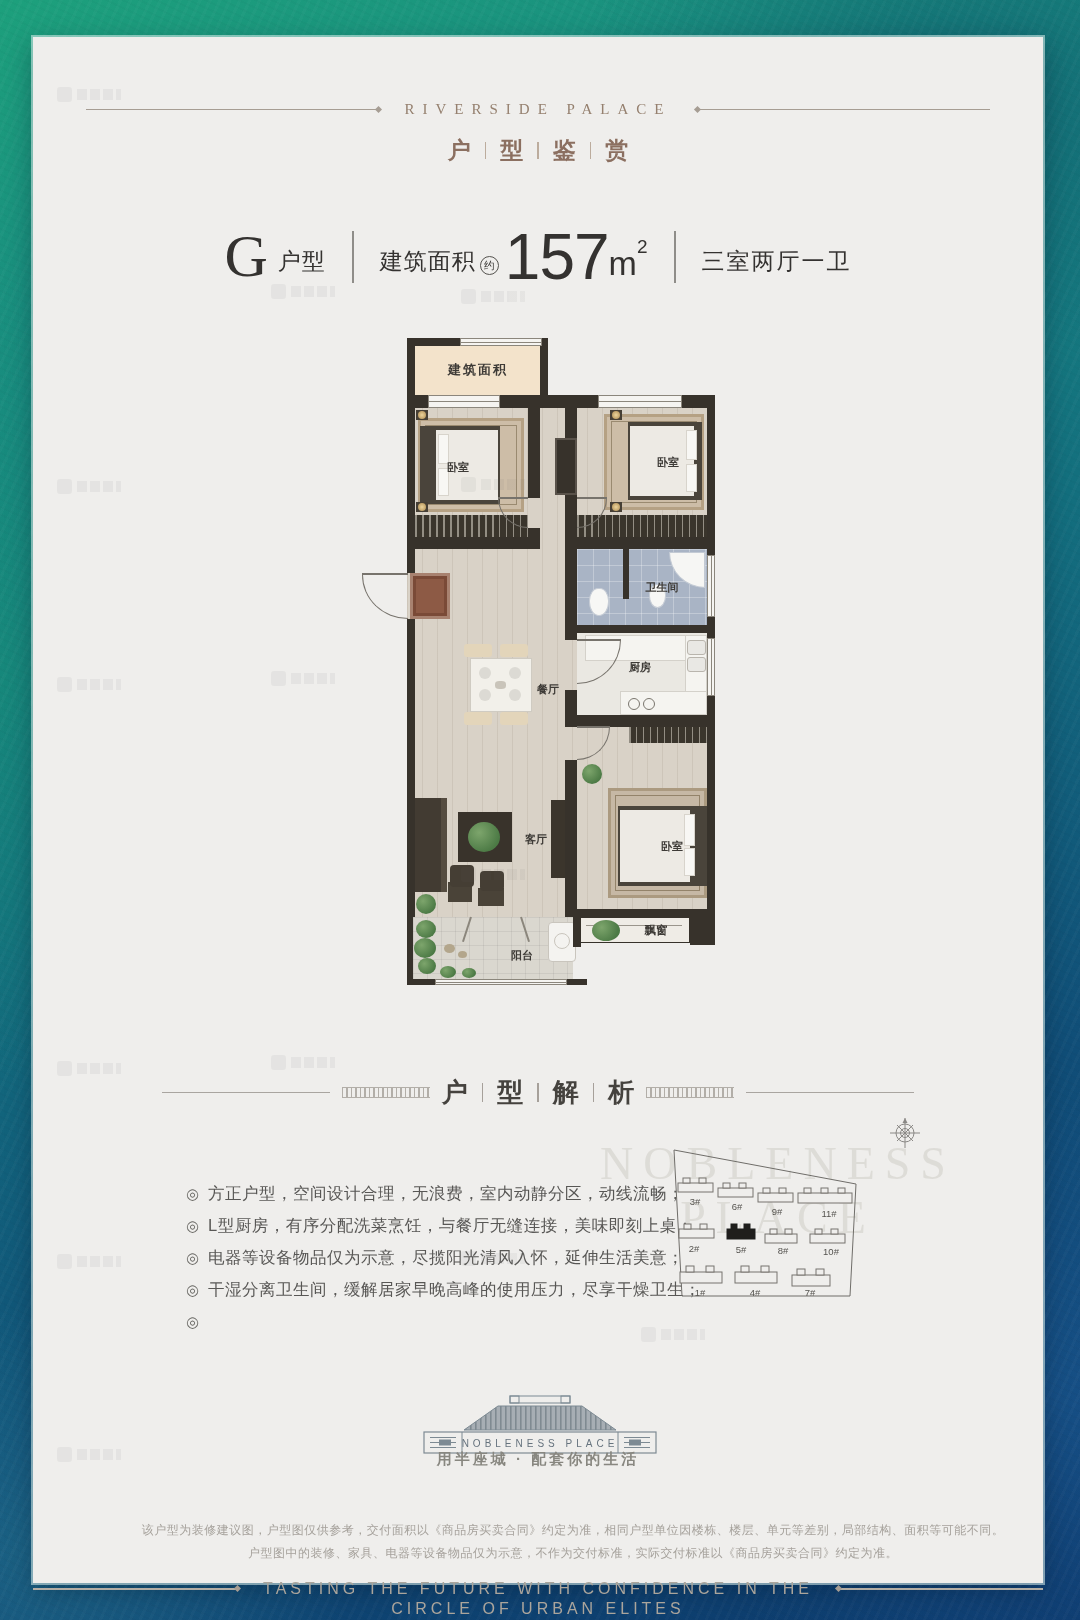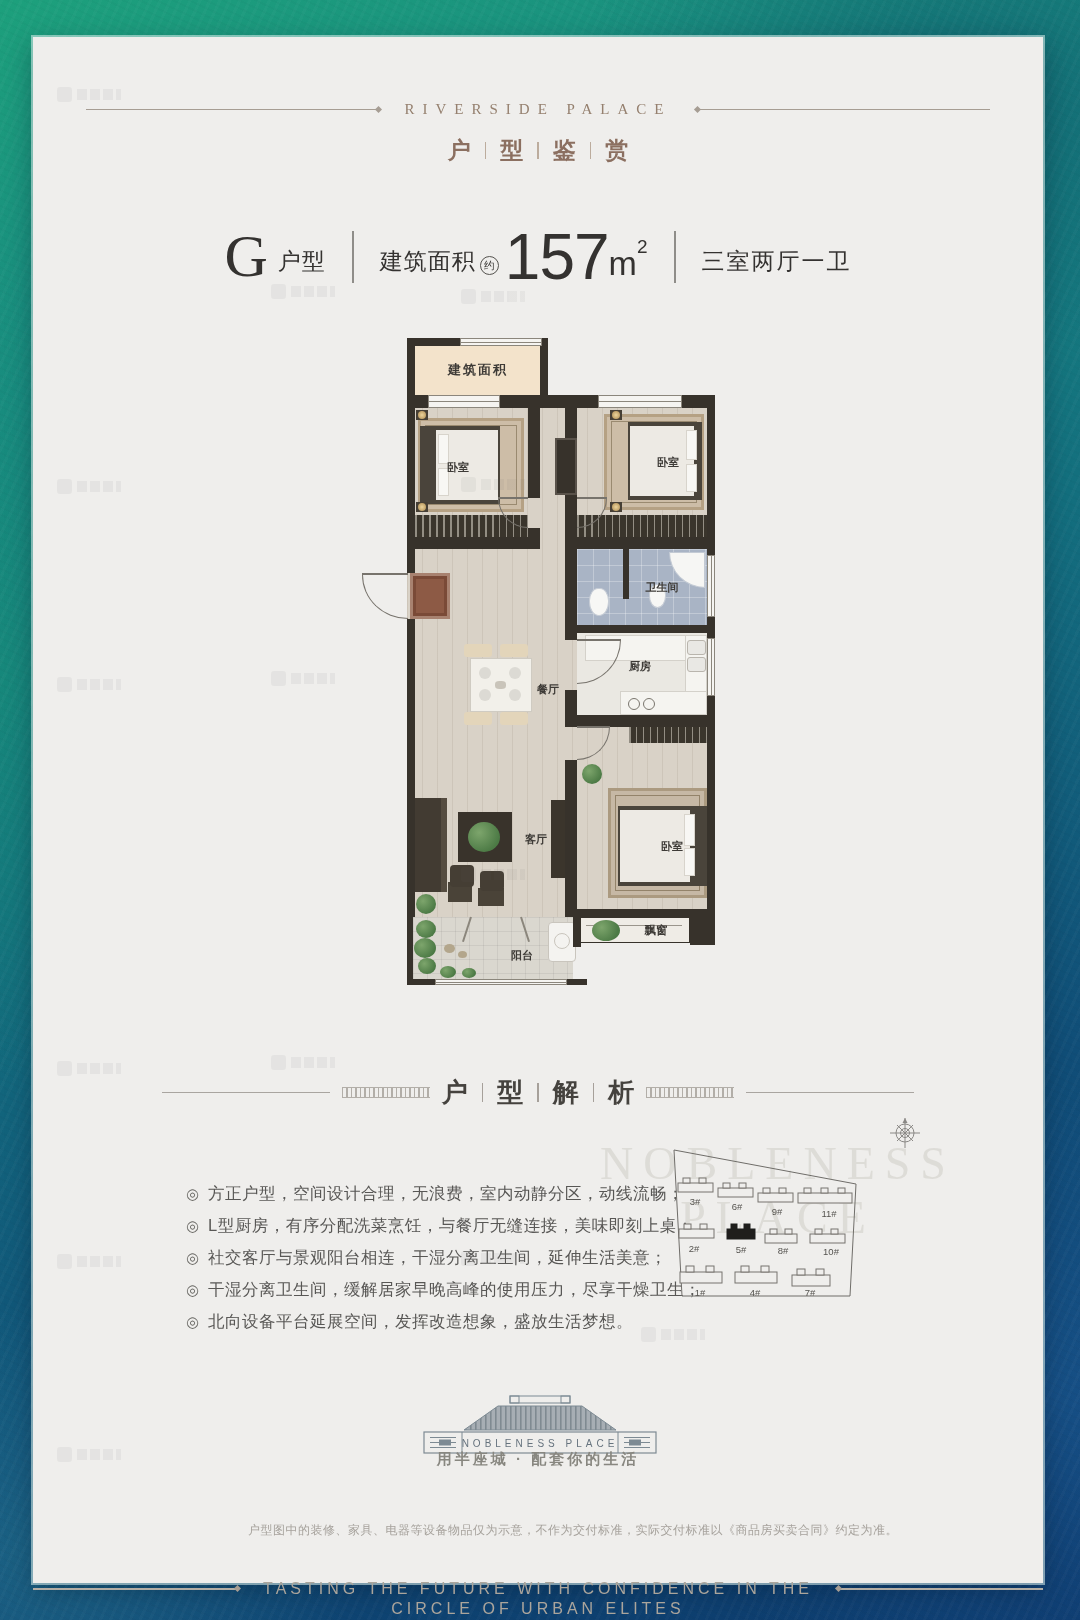--- a/index.html
+++ b/index.html
@@ -221,21 +221,21 @@
       <div class="a" style="left:225px;top:176px;width:30px;height:30px;border-right:1.5px solid #77736c;border-bottom:1.5px solid #77736c;border-bottom-right-radius:100% 100%;box-sizing:border-box;"></div>
       <div class="a" style="left:225px;top:317px;width:44px;height:1.5px;background:#77736c;"></div>
       <div class="a" style="left:225px;top:318px;width:44px;height:44px;border-right:1.5px solid #77736c;border-bottom:1.5px solid #77736c;border-bottom-right-radius:100% 100%;box-sizing:border-box;"></div>
       <div class="a" style="left:225px;top:404px;width:33px;height:1.5px;background:#77736c;"></div>
       <div class="a" style="left:225px;top:405px;width:33px;height:33px;border-right:1.5px solid #77736c;border-bottom:1.5px solid #77736c;border-bottom-right-radius:100% 100%;box-sizing:border-box;"></div>
 
       <div class="lbl" style="left:90px;top:40px;width:72px;font-size:13px;letter-spacing:2px;">建筑面积</div>
       <div class="lbl" style="left:84px;top:138px;width:44px;">卧室</div>
       <div class="lbl" style="left:294px;top:133px;width:44px;">卧室</div>
       <div class="lbl" style="left:281px;top:258px;width:58px;">卫生间</div>
-      <div class="lbl" style="left:262px;top:338px;width:52px;font-family:Liberation Mono, monospace;">厨房</div>
+      <div class="lbl" style="left:262px;top:338px;width:52px;">厨房</div>
       <div class="lbl" style="left:172px;top:360px;width:48px;">餐厅</div>
       <div class="lbl" style="left:158px;top:510px;width:52px;">客厅</div>
       <div class="lbl" style="left:298px;top:517px;width:44px;">卧室</div>
       <div class="lbl" style="left:282px;top:601px;width:44px;font-size:11.5px;">飘窗</div>
       <div class="lbl" style="left:146px;top:626px;width:48px;">阳台</div>
     </div>
 
     <div class="row" style="top:1038px;">
       <span class="an-line"></span>
       <span class="stripebox"></span>
@@ -256,29 +256,28 @@
       <div class="bullet">
         <span class="mk">◎</span>
         <span class="tx">方正户型，空间设计合理，无浪费，室内动静分区，动线流畅；</span>
       </div>
       <div class="bullet">
         <span class="mk">◎</span>
         <span class="tx">L型厨房，有序分配洗菜烹饪，与餐厅无缝连接，美味即刻上桌；</span>
       </div>
       <div class="bullet">
         <span class="mk">◎</span>
-        <span class="tx">社交客厅与景观阳台相连，干湿分离卫生间，延伸生活美意；</span>
+        <span class="tx">电器等设备物品仅为示意，尽揽阳光清风入怀，延伸生活美意；</span>
       </div>
       <div class="bullet">
         <span class="mk">◎</span>
         <span class="tx">干湿分离卫生间，缓解居家早晚高峰的使用压力，尽享干燥卫生；</span>
       </div>
       <div class="bullet">
         <span class="mk">◎</span>
-        <span class="tx">北向设备平台延展空间，发挥改造想象，盛放生活梦想。</span>
       </div>
     </div>
 
     <div class="a" style="left:565px;top:1100px;width:360px;text-align:center;font-family:'Liberation Serif',serif;font-size:46px;letter-spacing:10px;color:rgba(188,185,179,.35);line-height:54px;z-index:0;">
       <div>NOBLENESS</div>
       <div>PLACE</div>
     </div>
 
     <svg class="a" style="left:607px;top:1056px;z-index:2;" width="300" height="215" viewBox="0 0 300 215">
       <polygon points="34,57 216,91 210,203 42,203" fill="none" stroke="#6f6d69" stroke-width="1"></polygon>
@@ -386,20 +385,21 @@
         <line x1="214" y1="45.5" x2="240" y2="45.5"></line>
           <line x1="214" y1="50.5" x2="240" y2="50.5"></line>
           <line x1="214" y1="55.5" x2="240" y2="55.5"></line>
         <rect x="219" y="47.5" width="12" height="6" fill="#7d8a93" stroke="none"></rect>
       </g>
       <text x="130" y="54.5" text-anchor="middle" font-family="Liberation Serif,serif" font-size="10" letter-spacing="4" fill="#66737e">NOBLENESS PLACE</text>
     </svg>
     <div class="a" style="left:0;top:1413px;width:1010px;text-align:center;font-size:15px;letter-spacing:3px;color:#888780;font-weight:600;">用半座城 · 配套你的生活</div>
 
     <div class="disc">
+      <div>该户型为装修建议图，户型图仅供参考，交付面积以《商品房买卖合同》约定为准，相同户型单位因楼栋、楼层、单元等差别，局部结构、面积等可能不同。</div>
       <div>户型图中的装修、家具、电器等设备物品仅为示意，不作为交付标准，实际交付标准以《商品房买卖合同》约定为准。</div>
     </div>
 
     <div class="row" style="top:1543px;">
       <span class="hl tipr" style="width:292px;background:#b3ada4;"></span>
       <span class="eng" style="margin:0 26px;">TASTING THE FUTURE WITH CONFIDENCE IN THE</span>
       <span class="hl tipl" style="width:292px;background:#b3ada4;"></span>
     </div>
     <div class="a" style="left:0;top:1563px;width:1010px;text-align:center;">
       <span class="eng">CIRCLE OF URBAN ELITES</span>

